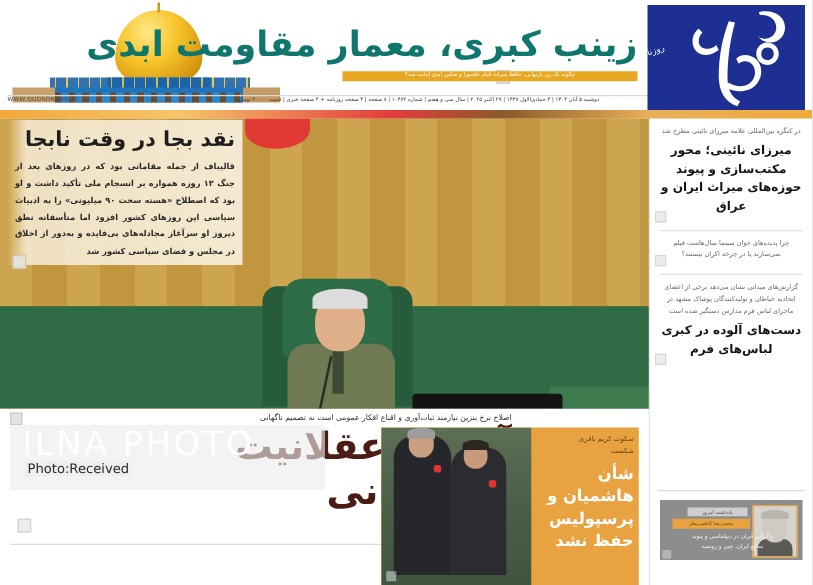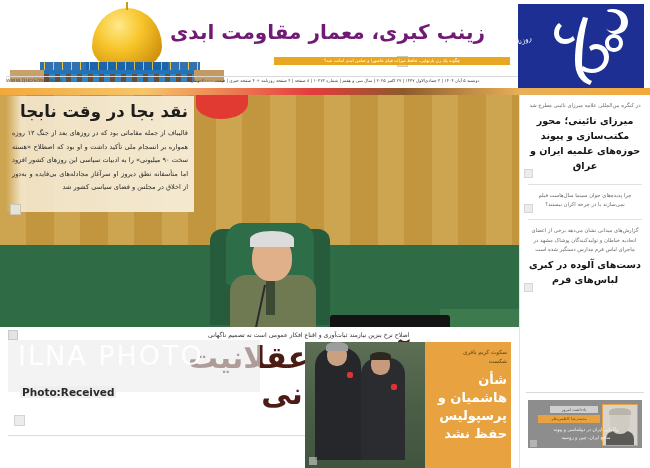--- a/index.html
+++ b/index.html
@@ -20,21 +20,21 @@
   .drum{position:absolute;left:86px;top:60px;width:82px;height:13px;background:linear-gradient(#2b7fc4,#17538c);}
   .facade{position:absolute;left:10px;top:68px;width:214px;height:18px;
           background:linear-gradient(90deg,#c8a06a 0 16%,#1f74bb 16% 86%,#c49a63 86% 100%);}
   .arches{position:absolute;left:44px;top:72px;width:150px;height:13px;
           background:repeating-linear-gradient(90deg,#6d4a2a 0 5px,#2f86c8 5px 11px);opacity:.9;}
   .tile{position:absolute;left:40px;top:60px;width:160px;height:10px;
         background:repeating-linear-gradient(90deg,#1b62a8 0 4px,#e9c33a 4px 5px,#1b62a8 5px 9px);opacity:.9;}
   .site-url{position:absolute;left:6px;top:78px;font-size:4.6px;letter-spacing:.3px;color:#4b4b4b;direction:ltr;}
 
   .main-slogan{position:absolute;right:140px;top:22px;width:340px;text-align:left;
-               font-size:20px;font-weight:700;color:#701a75;line-height:1;white-space:nowrap;}
+               font-size:28px;font-weight:700;color:#0f766e;line-height:1;white-space:nowrap;}
 
   .orange-strip{position:absolute;right:140px;top:57px;width:236px;height:8px;background:#e8a721;}
   .orange-strip span{position:absolute;inset:0;font-size:4.4px;color:#ffffff;line-height:8px;text-align:center;overflow:hidden;}
   .strip-icon{position:absolute;right:242px;top:56px;width:9px;height:9px;background:#e3e3e3;border:.5px solid #c9c9c9;}
 
   .dateline{position:absolute;right:150px;top:77px;width:330px;height:8px;
             font-size:4.3px;color:#3a3a3a;line-height:8px;text-align:center;overflow:hidden;white-space:nowrap;}
   .hairline{position:absolute;left:6px;top:76px;width:632px;height:1px;background:#d9d9d9;}
 
   .logo{position:absolute;right:6px;top:4px;width:126px;height:84px;background:#1d2f93;}
@@ -60,41 +60,41 @@
   .monitor{position:absolute;left:330px;top:220px;width:120px;height:68px;background:#141414;border-radius:3px;}
   .mic{position:absolute;left:264px;top:190px;width:2px;height:52px;background:#2b2b2b;transform:rotate(12deg);transform-origin:top;}
   .grass{position:absolute;left:440px;top:214px;width:80px;height:38px;background:#3d7a4e;}
 
   
   .lead-panel{position:absolute;left:6px;top:96px;width:188px;height:116px;
               background:linear-gradient(90deg,rgba(255,255,255,.0) 0%,rgba(246,236,214,.86) 8%,rgba(246,236,214,.96) 100%);}
   .lead-title{position:absolute;right:6px;top:6px;width:176px;text-align:right;
               font-size:16.5px;font-weight:700;color:#1d1d1d;line-height:1.25;white-space:nowrap;}
   .lead-body{position:absolute;right:6px;top:31px;width:176px;text-align:justify;text-align-last:right;
-             font-size:6.6px;line-height:2.05;color:#2b2b2b;font-weight:400;}
+             font-size:6.6px;line-height:2.05;color:#2b2b2b;font-weight:700;}
   .lead-icon{position:absolute;left:10px;top:204px;width:9px;height:9px;background:#e7e2d6;border:.5px solid #cdc6b6;}
 
   
   .bnz-zone{position:absolute;left:0;top:327px;width:520px;height:141px;background:#ffffff;}
   .bnz-sub{position:absolute;right:12px;top:4px;width:300px;text-align:left;font-size:6.2px;color:#333;line-height:1.4;}
   .bnz-sub-icon{position:absolute;left:8px;top:3px;width:8px;height:8px;background:#e3e3e3;border:.5px solid #c9c9c9;}
   .bnz-line1{position:absolute;right:8px;top:16px;width:300px;text-align:right;
              font-size:30px;font-weight:700;color:#4a1c14;line-height:1;white-space:nowrap;}
   .bnz-line2{position:absolute;right:86px;top:52px;width:222px;text-align:right;
              font-size:30px;font-weight:700;color:#4a1c14;line-height:1;white-space:nowrap;}
   .bnz-icon{position:absolute;left:14px;top:88px;width:9px;height:9px;background:#ececec;border:.5px solid #d3d3d3;}
   .bnz-rule{position:absolute;left:8px;top:108px;width:300px;height:1px;background:#dcdcdc;}
 
   
   .wm{position:absolute;left:8px;top:340px;width:252px;height:52px;background:rgba(235,235,235,.62);}
   .wm-text{position:absolute;left:10px;top:2px;font-size:27px;font-weight:400;letter-spacing:2px;
            color:rgba(255,255,255,.92);direction:ltr;line-height:1.05;}
   .wm-text .b{color:rgba(255,255,255,.96);}
-  .wm-label{position:absolute;left:12px;top:46px;font-size:10.5px;color:#2a2a2a;direction:ltr;
-            background:rgba(238,238,238,.92);padding:0 2px;font-weight:bold;}
+  .wm-label{position:absolute;left:12px;top:29px;font-size:10.5px;color:#2a2a2a;direction:ltr;
+            background:rgba(238,238,238,.92);padding:0 2px;}
 
   
   .sports{position:absolute;left:305px;top:342px;width:206px;height:140px;background:#e8a340;overflow:hidden;}
   .sports-photo{position:absolute;left:0;top:0;width:120px;height:126px;background:linear-gradient(180deg,#5d6f55 0%,#4b5f47 50%,#41543f 100%);overflow:hidden;}
   .sp-a{position:absolute;left:10px;top:6px;width:46px;height:112px;background:#25272b;border-radius:18px 18px 0 0;}
   .sp-a-head{position:absolute;left:22px;top:2px;width:20px;height:22px;background:#caa083;border-radius:45%;}
   .sp-a-hair{position:absolute;left:21px;top:0px;width:22px;height:9px;background:#9d9d9d;border-radius:50% 50% 0 0;}
   .sp-b{position:absolute;left:56px;top:16px;width:44px;height:102px;background:#2a2c30;border-radius:16px 16px 0 0;}
   .sp-b-head{position:absolute;left:66px;top:12px;width:19px;height:21px;background:#c79a7c;border-radius:45%;}
   .sp-b-hair{position:absolute;left:65px;top:10px;width:21px;height:8px;background:#2c2720;border-radius:50% 50% 0 0;}
@@ -229,21 +229,21 @@
         <div class="sports-kicker">شکست</div>
         <div class="sports-title">شأن هاشمیان و پرسپولیس حفظ نشد</div>
       </div>
     </div>
 
     <div class="vert-rule"></div>
     <div class="sidebar">
 
       <div class="sb-item">
         <div class="sb-kicker">در کنگره بین‌المللی علامه میرزای نائینی مطرح شد</div>
-        <div class="sb-title">میرزای نائینی؛ محور مکتب‌سازی و پیوند حوزه‌های علمیه ایران و عراق</div>
+        <div class="sb-title">میرزای نائینی؛ محور مکتب‌سازی و پیوند حوزه‌های میراث ایران و عراق</div>
         <div class="sb-icon"></div>
       </div>
       <div class="sb-rule"></div>
 
       <div class="sb-item">
         <div class="sb-kicker">چرا پدیده‌های جوان سینما سال‌هاست فیلم نمی‌سازند یا در چرخه اکران نیستند؟</div>
         <div class="sb-icon"></div>
       </div>
       <div class="sb-rule"></div>
 

